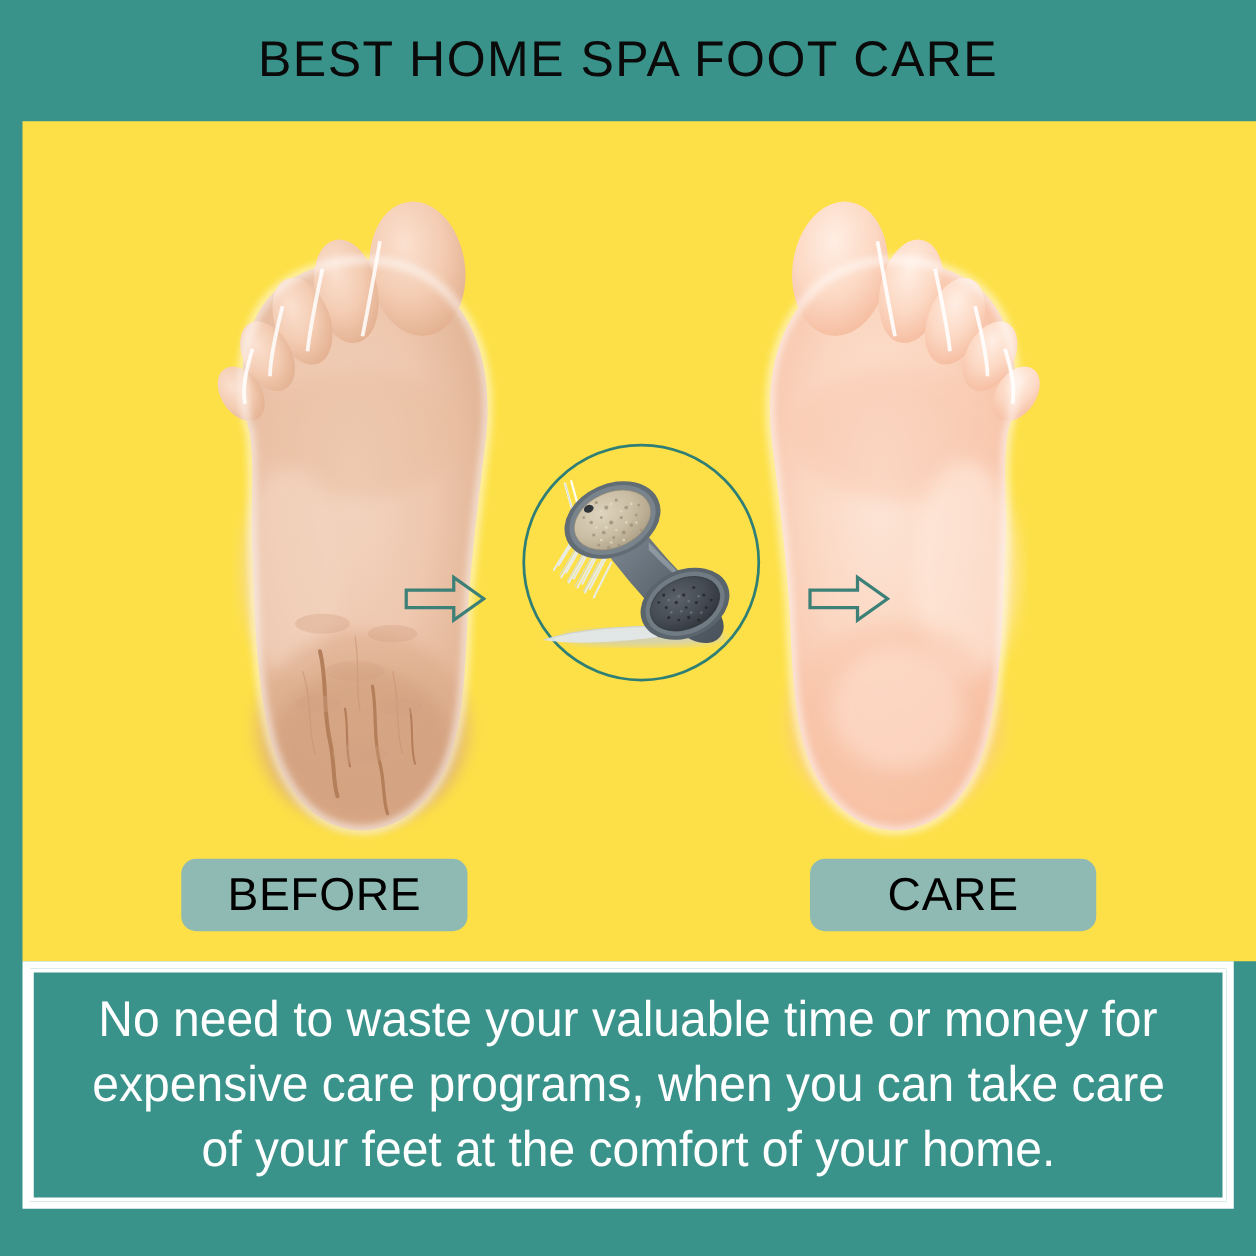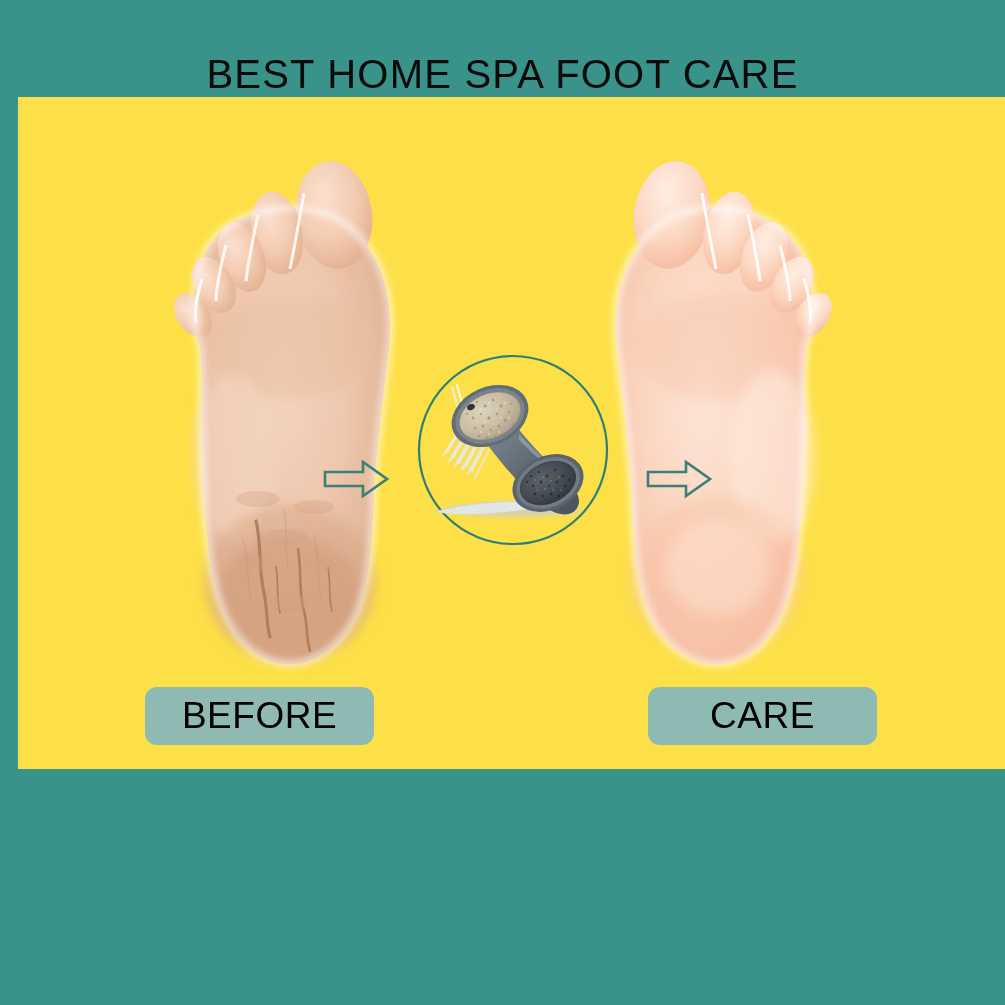--- a/index.html
+++ b/index.html
@@ -19,21 +19,21 @@
     overflow: hidden;
   }
 
   
   .header-band {
     position: absolute;
     left: 0; top: 0;
     width: 1005px;
     height: 97px;
     display: flex;
-    align-items: flex-end;
+    align-items: center;
     justify-content: center;
   }
   .header-title {
     font-size: 40px;
     letter-spacing: 1.2px;
     color: #0a0a0a;
     font-weight: 400;
     white-space: nowrap;
     font-family: "Liberation Sans", sans-serif;
   }
@@ -472,14 +472,21 @@
     <div class="ba-label ba-before">
       <span>BEFORE</span>
     </div>
 
     <div class="ba-label ba-after">
       <span>CARE</span>
     </div>
 
   </div>
 
+  <div class="bottom-frame">
+    <div class="bottom-box">
+      <div class="bottom-line">No need to waste your valuable time or money for</div>
+      <div class="bottom-line">expensive care programs, when you can take care</div>
+      <div class="bottom-line">of your feet at the comfort of your home.</div>
+    </div>
+  </div>
 
 </div>
 
 </body></html>

